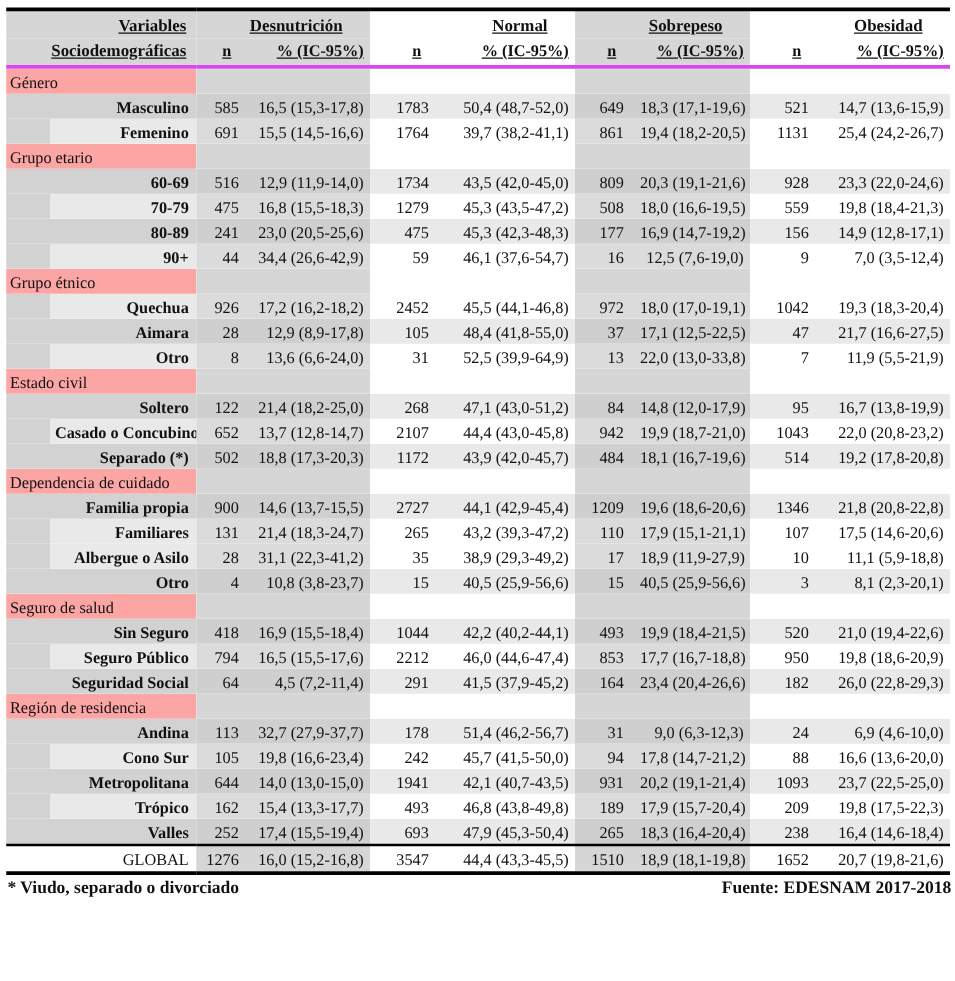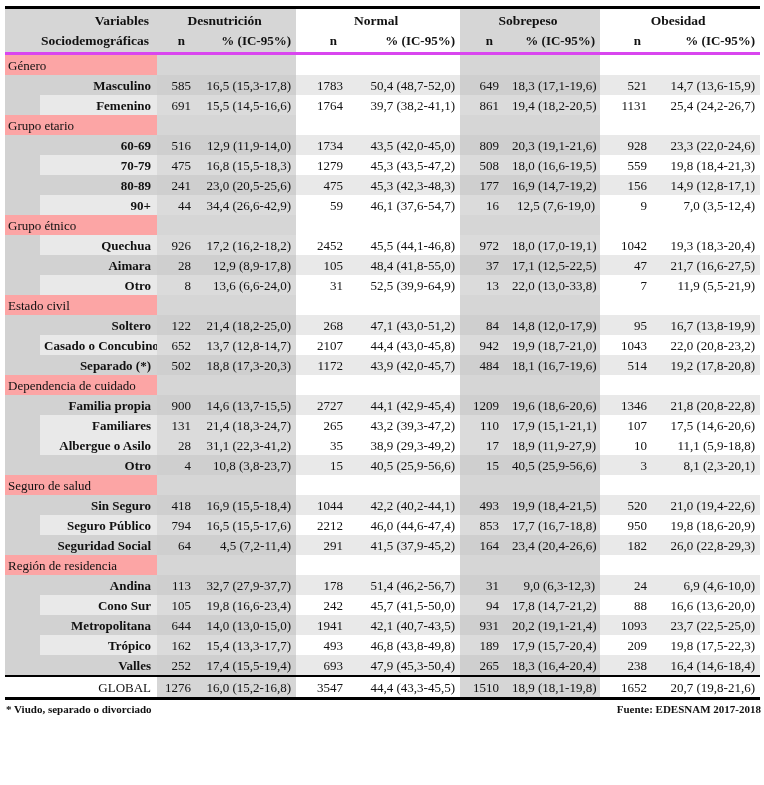--- a/index.html
+++ b/index.html
@@ -11,39 +11,39 @@
   
   .band{background:var(--band-gray,#d6d6d6);}
   tr.r-odd  .band{background:var(--band-dark,#cfcfcf);}
   tr.r-even .band{background:var(--band-light,#dbdbdb);margin-left:12px;}
   tr.r-odd  .plain{background:var(--row-light,#e9e9e9);}
   tr.r-even .plain{background:#ffffff;}
   tr.r-odd .indent, tr.r-even .indent{background:var(--row-gray,#d2d2d2);}
   tr.r-odd  .label{background:var(--row-gray,#d2d2d2);}
   tr.r-even .label{background:var(--row-light,#e9e9e9);}
   
-  thead td{font-weight:bold;}
+  thead td{font-weight:bold;text-decoration:underline;}
   .h-var{text-align:right;padding-right:8px;font-size:13.5px;}
-  .gh{text-align:center;padding-right:8px;font-size:13.5px;}
+  .gh{text-align:right;padding-right:22px;font-size:13.5px;}
   .h-n{text-align:right;padding-right:15px;}
   .h-pct{text-align:right;padding-right:5px;}
   thead tr.h2 td{border-bottom:3px solid #d946ef;padding-bottom:4px;}
   thead tr.h1 td{padding-top:4px;}
   
   .sec-title{font-weight:normal;text-align:left;padding-left:3px;background:#fca5a5;}
   .label{font-weight:bold;text-align:right;padding-right:6px;}
   .n{text-align:right;padding-right:9px;}
   .pct{text-align:right;padding-right:5px;}
   tr.r-global td{border-top:2.5px solid #000;}
   .global-label{font-weight:normal;text-align:right;padding-right:6px;background:#fff;}
   tr.r-global .plain{background:#fff;}
   tr.r-sec .plain{background:#fff;}
   
   .footer{width:755px;display:flex;justify-content:space-between;align-items:flex-start;
-          font-weight:bold;font-size:11px;padding:3px 1px 0 1px;}
+          font-weight:bold;font-size:14px;padding:3px 1px 0 1px;}
 </style>
 </head>
 <body>
 
 <div class="wrap">
   <table>
     <colgroup>
       <col style="width:35px">
         <col style="width:117px">
       <col style="width:43px">

